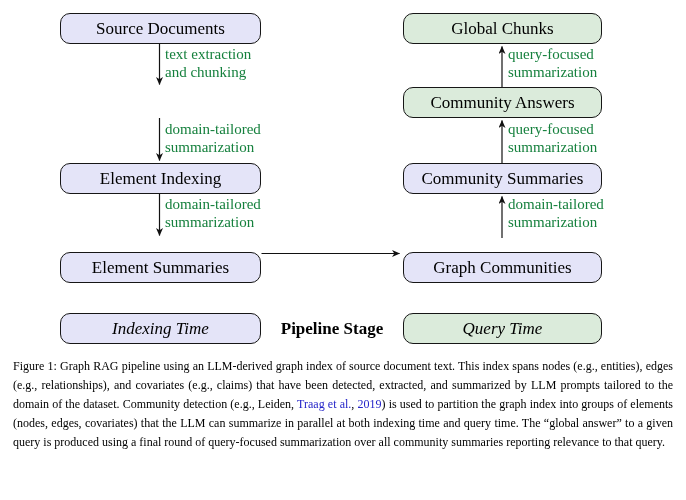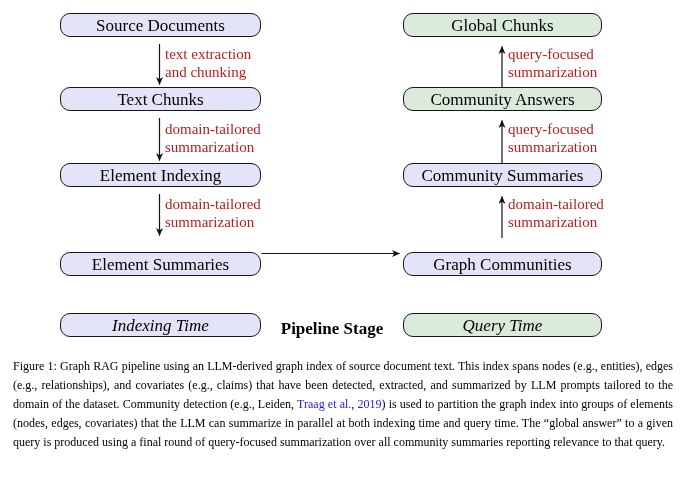--- a/index.html
+++ b/index.html
@@ -13,21 +13,21 @@
     overflow: hidden;
   }
   #arrows {
     position: absolute;
     left: 0; top: 0;
     width: 686px; height: 360px;
     pointer-events: none;
   }
   .node {
     position: absolute;
-    height: 24px;
+    height: 31px;
     box-sizing: border-box;
     border: 1.6px solid var(--border, #161616);
     border-radius: 10px;
     background: var(--lavender, #E4E4F8);
     display: flex;
     align-items: center;
     justify-content: center;
     font-size: 17px;
     line-height: 17px;
     color: #000;
@@ -39,21 +39,21 @@
   .row-0 { top: 13px; }
   .row-1 { top: 87px; }
   .row-2 { top: 163px; }
   .row-3 { top: 252px; }
   .row-4 { top: 313px; }
   .edge-label {
     position: absolute;
     font-size: 15px;
     line-height: 17.5px;
     white-space: pre-line;
-    color: #b91c1c;
+    color: #15803d;
   }
   #edge-label-0 { left: 165px; top: 46px; }
   #edge-label-1 { left: 165px; top: 121px; }
   #edge-label-2 { left: 165px; top: 196px; }
   #edge-label-3 { left: 508px; top: 46px; }
   #edge-label-4 { left: 508px; top: 121px; }
   #edge-label-5 { left: 508px; top: 196px; }
   #edge-label-6 { left: 270px; top: 215px; width: 122px; text-align: center; }
   #stage-label {
     position: absolute;
@@ -88,21 +88,20 @@
     <line x1="159.5" y1="194" x2="159.5" y2="235.5" stroke="#111" stroke-width="1.2" marker-end="url(#ah)"></line>
 
     <line x1="502" y1="87" x2="502" y2="46.5" stroke="#111" stroke-width="1.2" marker-end="url(#ah)"></line>
     <line x1="502" y1="163" x2="502" y2="120.5" stroke="#111" stroke-width="1.2" marker-end="url(#ah)"></line>
     <line x1="502" y1="238" x2="502" y2="196.5" stroke="#111" stroke-width="1.2" marker-end="url(#ah)"></line>
 
     <line x1="261.5" y1="253.5" x2="399.5" y2="253.5" stroke="#111" stroke-width="1.2" marker-end="url(#ah)"></line>
   </svg>
 
   <div class="node col-left row-0">Source Documents</div>
-  <div class="node col-left row-1">Text Chunks</div>
   <div class="node col-left row-2">Element Indexing</div>
   <div class="node col-left row-3">Element Summaries</div>
   <div class="node col-left row-4 italic">Indexing Time</div>
 
   <div class="node col-right row-0 green">Global Chunks</div>
   <div class="node col-right row-1 green">Community Answers</div>
   <div class="node col-right row-2">Community Summaries</div>
   <div class="node col-right row-3">Graph Communities</div>
   <div class="node col-right row-4 green italic">Query Time</div>
 

